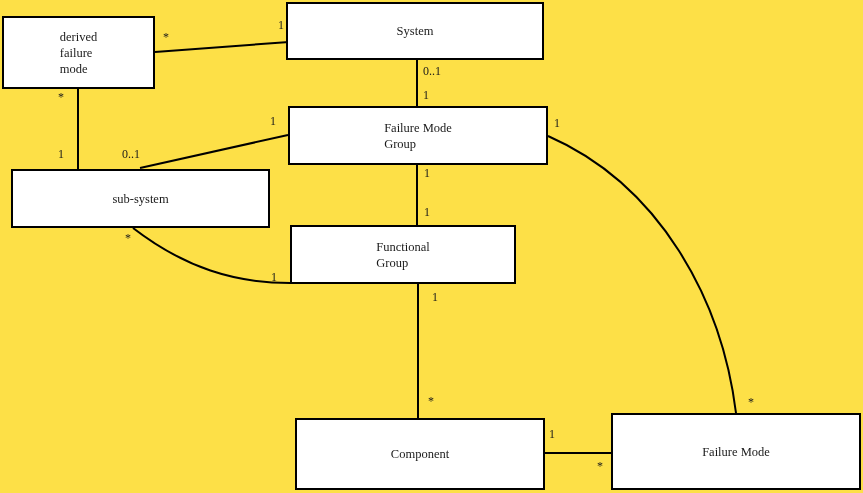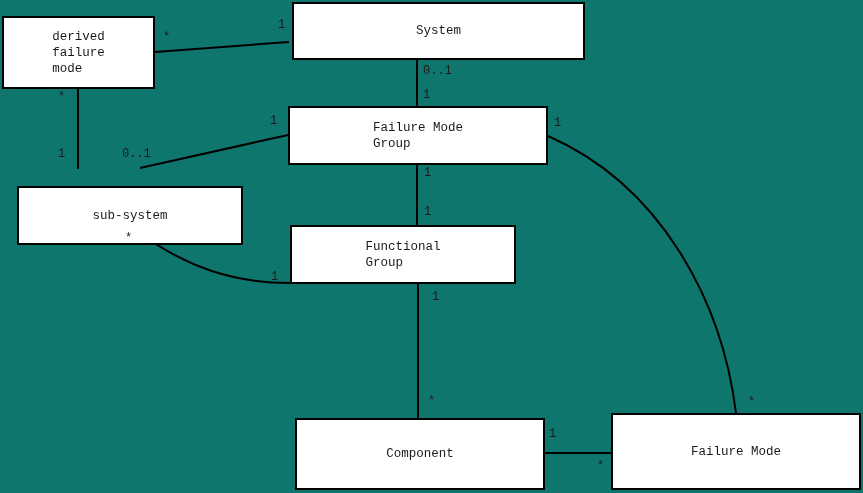--- a/index.html
+++ b/index.html
@@ -5,23 +5,23 @@
 <style>
   html, body {
     margin: 0;
     padding: 0;
     background: #ffffff;
   }
   #diagram-canvas {
     position: relative;
     width: 863px;
     height: 493px;
-    background: #0f766e;
+    background: #fde047;
     overflow: hidden;
-    font-family: Liberation Mono, monospace;
+    font-family: Liberation Serif, serif;
   }
   #edge-layer {
     position: absolute;
     left: 0;
     top: 0;
     width: 863px;
     height: 493px;
     pointer-events: none;
   }
   .uml-class {
@@ -69,28 +69,28 @@
         <path d="M 545 453 L 611 453"></path>
       </g>
   </svg>
 
   <div id="classes-layer">
       <div class="uml-class" style="left: 2px; top: 16px; width: 153px; height: 73px;">
         <div class="uml-class-name">derived
 failure
 mode</div>
       </div>
-      <div class="uml-class" style="left: 292px; top: 2px; width: 293px; height: 58px;">
+      <div class="uml-class" style="left: 286px; top: 2px; width: 258px; height: 58px;">
         <div class="uml-class-name">System</div>
       </div>
       <div class="uml-class" style="left: 288px; top: 106px; width: 260px; height: 59px;">
         <div class="uml-class-name">Failure Mode
 Group</div>
       </div>
-      <div class="uml-class" style="left: 17px; top: 169px; width: 226px; height: 59px; margin-top: 17px;">
+      <div class="uml-class" style="left: 11px; top: 169px; width: 259px; height: 59px;">
         <div class="uml-class-name">sub-system</div>
       </div>
       <div class="uml-class" style="left: 290px; top: 225px; width: 226px; height: 59px;">
         <div class="uml-class-name">Functional
 Group</div>
       </div>
       <div class="uml-class" style="left: 295px; top: 418px; width: 250px; height: 72px;">
         <div class="uml-class-name">Component</div>
       </div>
       <div class="uml-class" style="left: 611px; top: 413px; width: 250px; height: 77px;">

